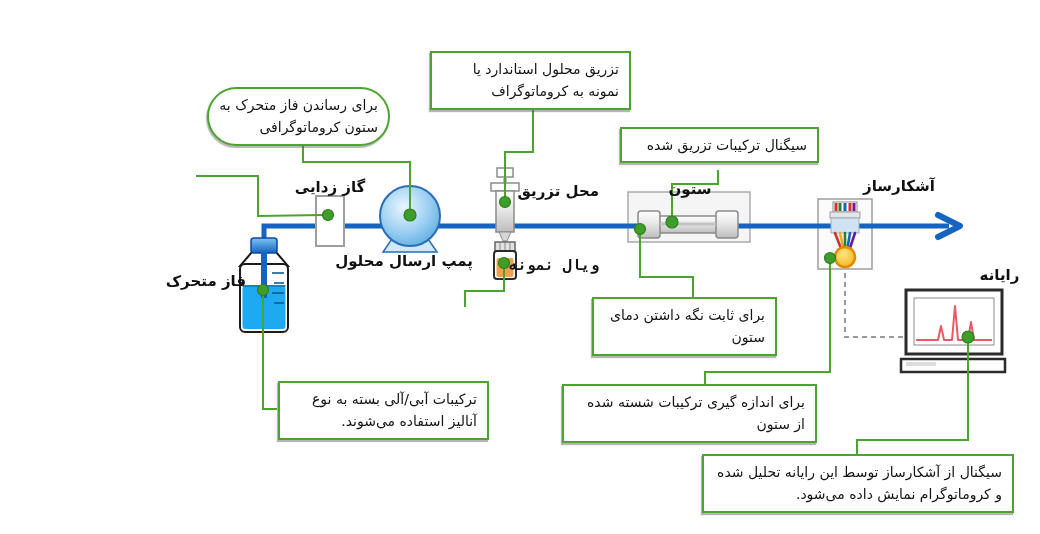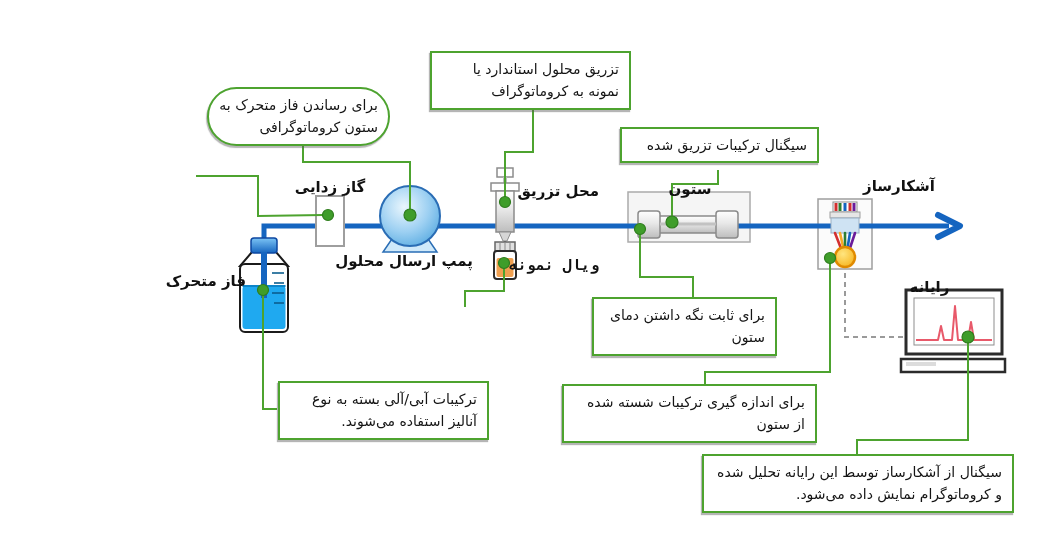--- a/index.html
+++ b/index.html
@@ -174,16 +174,16 @@
   <div class="callout" style="left:278px;top:381px;width:211px;">ترکیبات آبی/آلی بسته به نوع آنالیز استفاده می‌شوند.</div>
   <div class="callout" style="left:562px;top:384px;width:255px;padding-left:12px;">برای اندازه گیری ترکیبات شسته شده از ستون</div>
   <div class="callout" style="left:702px;top:454px;width:312px;">سیگنال از آشکارساز توسط این رایانه تحلیل شده و کروماتوگرام نمایش داده می‌شود.</div>
 
   <div class="lbl" style="left:290px;top:178px;width:80px;">گاز زدایی</div>
   <div class="lbl" style="left:348px;top:252px;width:125px;">پمپ ارسال محلول</div>
   <div class="lbl" style="left:517px;top:182px;width:82px;text-align:right;">محل تزریق</div>
   <div class="lbl" style="left:517px;top:256px;width:82px;text-align:right;font-family:Liberation Mono, monospace;">ویال نمونه</div>
   <div class="lbl" style="left:665px;top:180px;width:50px;">ستون</div>
   <div class="lbl" style="left:854px;top:177px;width:76px;margin-left:7px;">آشکارساز</div>
-  <div class="lbl" style="left:892px;top:266px;width:75px;margin-top:12px;">رایانه</div>
+  <div class="lbl" style="left:962px;top:266px;width:75px;">رایانه</div>
   <div class="lbl" style="left:178px;top:272px;width:68px;text-align:left;">فاز متحرک</div>
 
 </div>
 
 </body></html>

